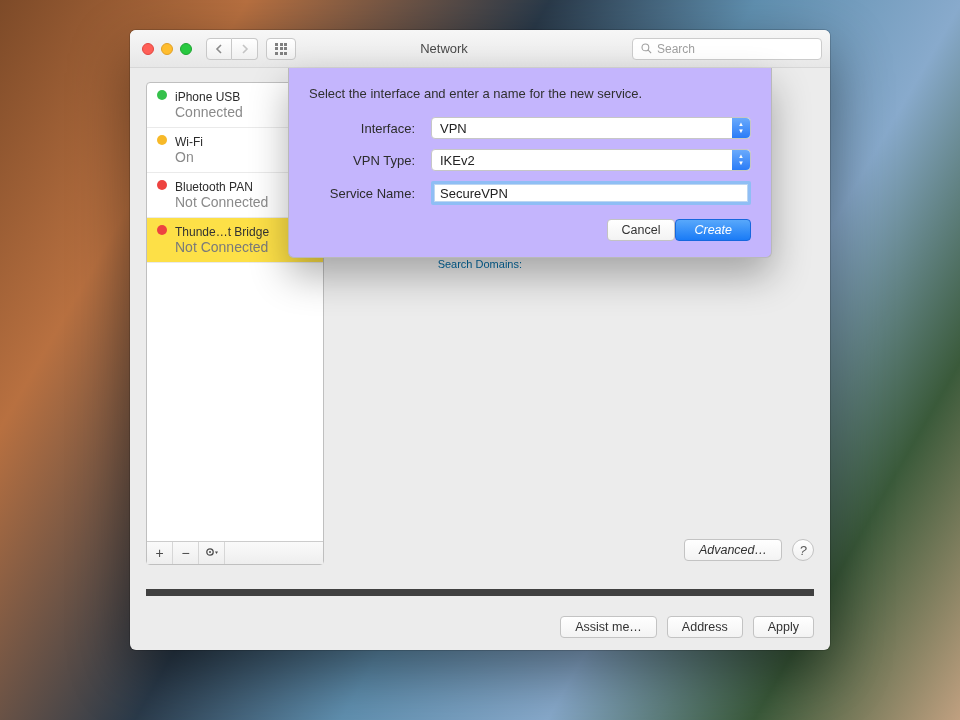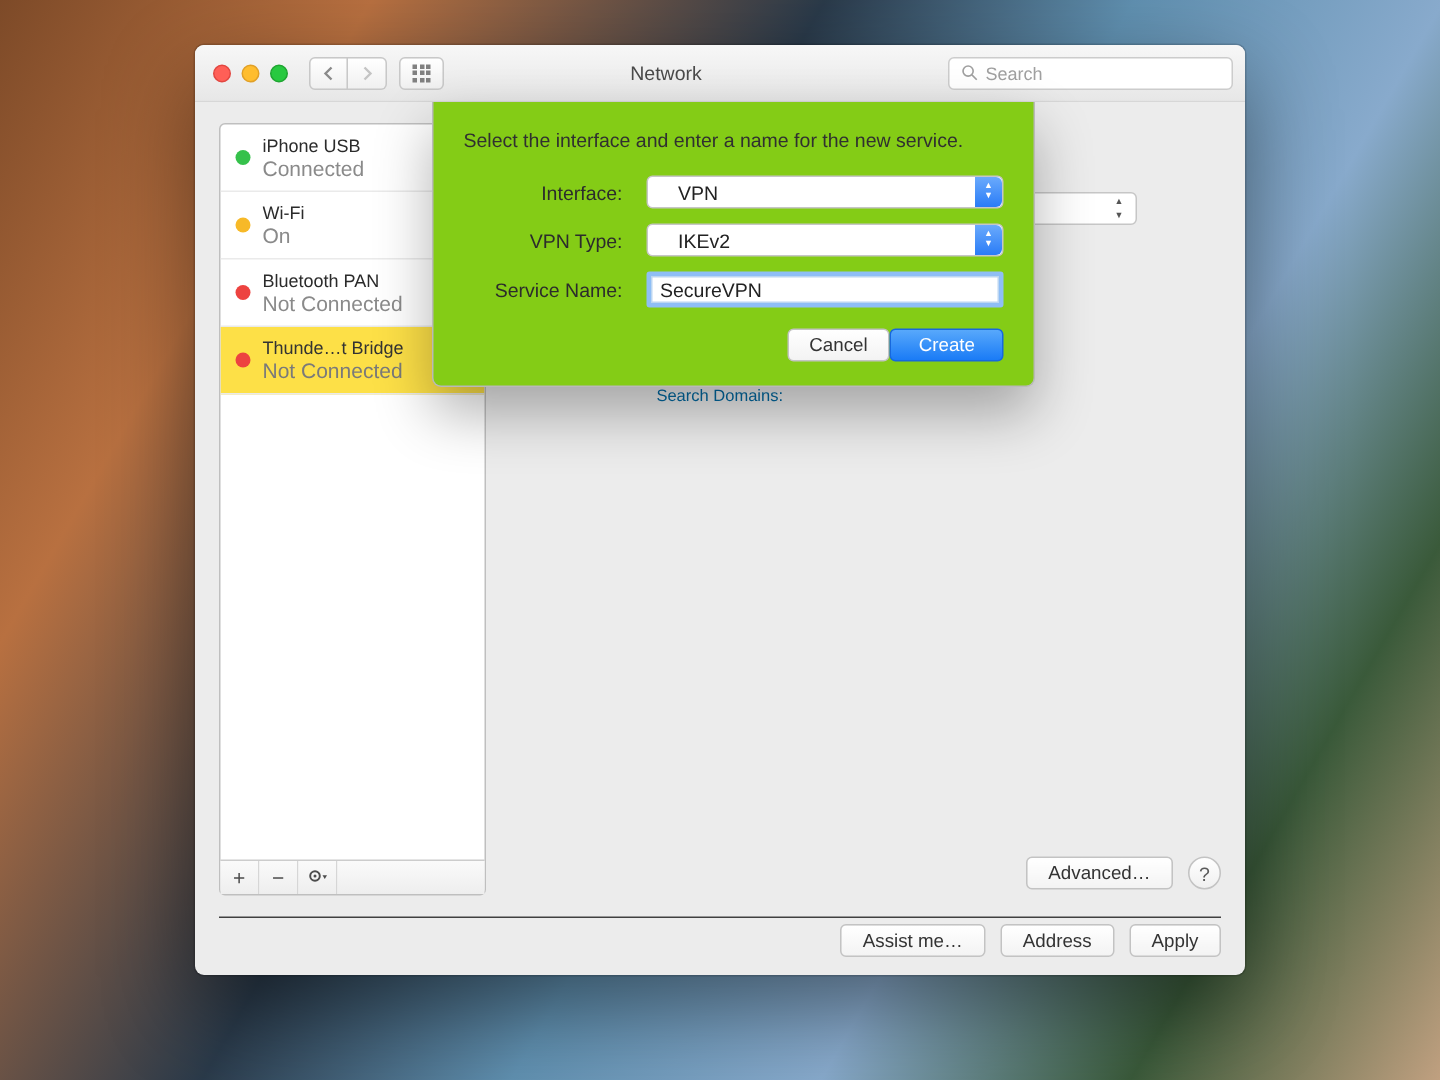--- a/index.html
+++ b/index.html
@@ -54,21 +54,21 @@
 }
 .search-icon-svg{ width:11px; height:11px; }
 .window-body{ flex:1; position:relative; padding: 14px 16px 12px 16px; display:flex; flex-direction:column; }
 .content-row{ flex:1; display:flex; gap:14px; min-height:0;}
 .sidebar{
   width: 178px; display:flex; flex-direction:column;
   border:1px solid #bfbfbf; border-radius:4px; background:#fff;
 }
 .services{ flex:1; overflow:hidden;}
 .service-item{
-  display:flex; align-items:center; gap:8px; padding:7px 10px;
+  display:flex; gap:8px; padding:7px 10px;
   border-bottom:1px solid #eaeaea;
 }
 .service-item.selected{ background:#fde047;}
 .status-dot{ width:10px;height:10px;border-radius:50%; flex-shrink:0;}
 .status-dot.green{ background:#35c14b;}
 .status-dot.yellow{ background:#f7b928;}
 .status-dot.red{ background:#ed4340;}
 .svc-text{ display:flex; flex-direction:column; overflow:hidden;}
 .svc-name{ font-size:12px; color:#2b2b2b; white-space:nowrap; overflow:hidden; text-overflow:ellipsis;}
 .svc-sub{ font-size:14px; color:#8a8a8a;}
@@ -92,73 +92,73 @@
 .status-line{ text-align:center; font-size:12px; color:#333; padding: 10px 0 18px 0;}
 .detail-rows{ display:flex; flex-direction:column; gap:12px; }
 .drow{ display:flex; align-items:center; }
 .dlabel{ width:190px; text-align:right; font-size:11px; color:#0369a1; padding-right:6px;}
 .dselect{
   width:230px; height:22px; background:#fff; border:1px solid #c6c6c6; border-radius:4px;
   display:flex; align-items:center; justify-content:flex-end; padding-right:4px;
 }
 .stepper{ width:14px; height:18px; display:flex; flex-direction:column; }
 .stepper div{ flex:1; display:flex; align-items:center; justify-content:center; font-size:6px; color:#555;}
-.detail-adv{ margin-top:auto; display:flex; justify-content:flex-end; gap:10px; padding:4px 0;}
+.detail-adv{ margin-top:auto; display:flex; justify-content:flex-end; gap:10px; padding:4px 0;font-style:italic;}
 .mac-btn{
   height:22px; padding:0 14px; font-size:12.5px; color:#333;
   background:linear-gradient(#ffffff,#f3f3f3);
   border:1px solid #c3c3c3; border-radius:4px;
   display:inline-flex; align-items:center; justify-content:center;
 }
 .help-btn{
   width:22px;height:22px;border-radius:50%; background:linear-gradient(#ffffff,#f0f0f0);
   border:1px solid #c3c3c3; color:#5a5a5a; font-size:13px; display:flex;align-items:center;justify-content:center;
 }
 .bottom-bar{
-  border-top:1px solid #404040; padding-top:4px; margin-top:14px;
+  border-top:7px solid #404040; padding-top:20px; margin-top:24px;
   display:flex; justify-content:flex-end; gap:10px;
 }
 
 .sheet{
   position:absolute;
   left:288px; top:68px;
-  width:402px;
-  background:#84cc16;
+  width:484px;
+  background:#c4b5fd;
   border:1px solid #b9b9b9;
   border-top:none;
   border-bottom-left-radius:6px; border-bottom-right-radius:6px;
   box-shadow:0 18px 38px rgba(0,0,0,0.3);
   padding:18px 20px 16px 20px;
 }
 .sheet-title{ font-size:13px; color:#303030; margin-bottom:16px;}
 .sheet-row{ display:flex; align-items:center; margin-bottom:10px;}
 .sheet-label{ width:122px; text-align:right; font-size:13px; color:#2c2c2c; padding-right:16px;}
 .sheet-select{
   flex:1; height:22px; background:#fff; border:1px solid #c6c6c6; border-radius:4px;
-  display:flex; align-items:center; padding-left:20px; font-size:13px; color:#222; position:relative;
+  display:flex; align-items:center; padding-left:8px; font-size:13px; color:#222; position:relative;
 }
 .select-cap{
   position:absolute; right:0; top:0; bottom:0; width:18px;
   background:linear-gradient(#6aaafc,#2a7cf7);
   border-top-right-radius:4px; border-bottom-right-radius:4px;
   display:flex; flex-direction:column; align-items:center; justify-content:center;
 }
 .select-cap::before{ content:"▲"; font-size:6px; color:#fff; line-height:7px;}
 .select-cap::after { content:"▼"; font-size:6px; color:#fff; line-height:7px;}
 .sheet-input{
   flex:1; height:24px; border:3px solid #8fbef5; border-radius:2px;
   background:#fff; padding:0 6px; font-size:13px; color:#222; outline:none;
   box-shadow: inset 0 0 0 1px #bcd6f2;
 }
 .sheet-buttons{ display:flex; justify-content:flex-end; gap:0; margin-top:14px;}
 .primary-btn{
   height:22px; padding:0 18px; font-size:12.5px; color:#fff;
   background:linear-gradient(#58a8fb,#1a7bf6);
   border:1px solid #1768dd; border-radius:4px;
-  display:inline-flex; align-items:center; justify-content:flex-end;
+  display:inline-flex; align-items:center; justify-content:flex-end;font-style:italic;
 }
 </style>
 </head>
 <body>
 
 <div class="main-window">
   <div class="titlebar">
     <div class="traffic">
       <div class="tl red"></div>
       <div class="tl yellow"></div>

